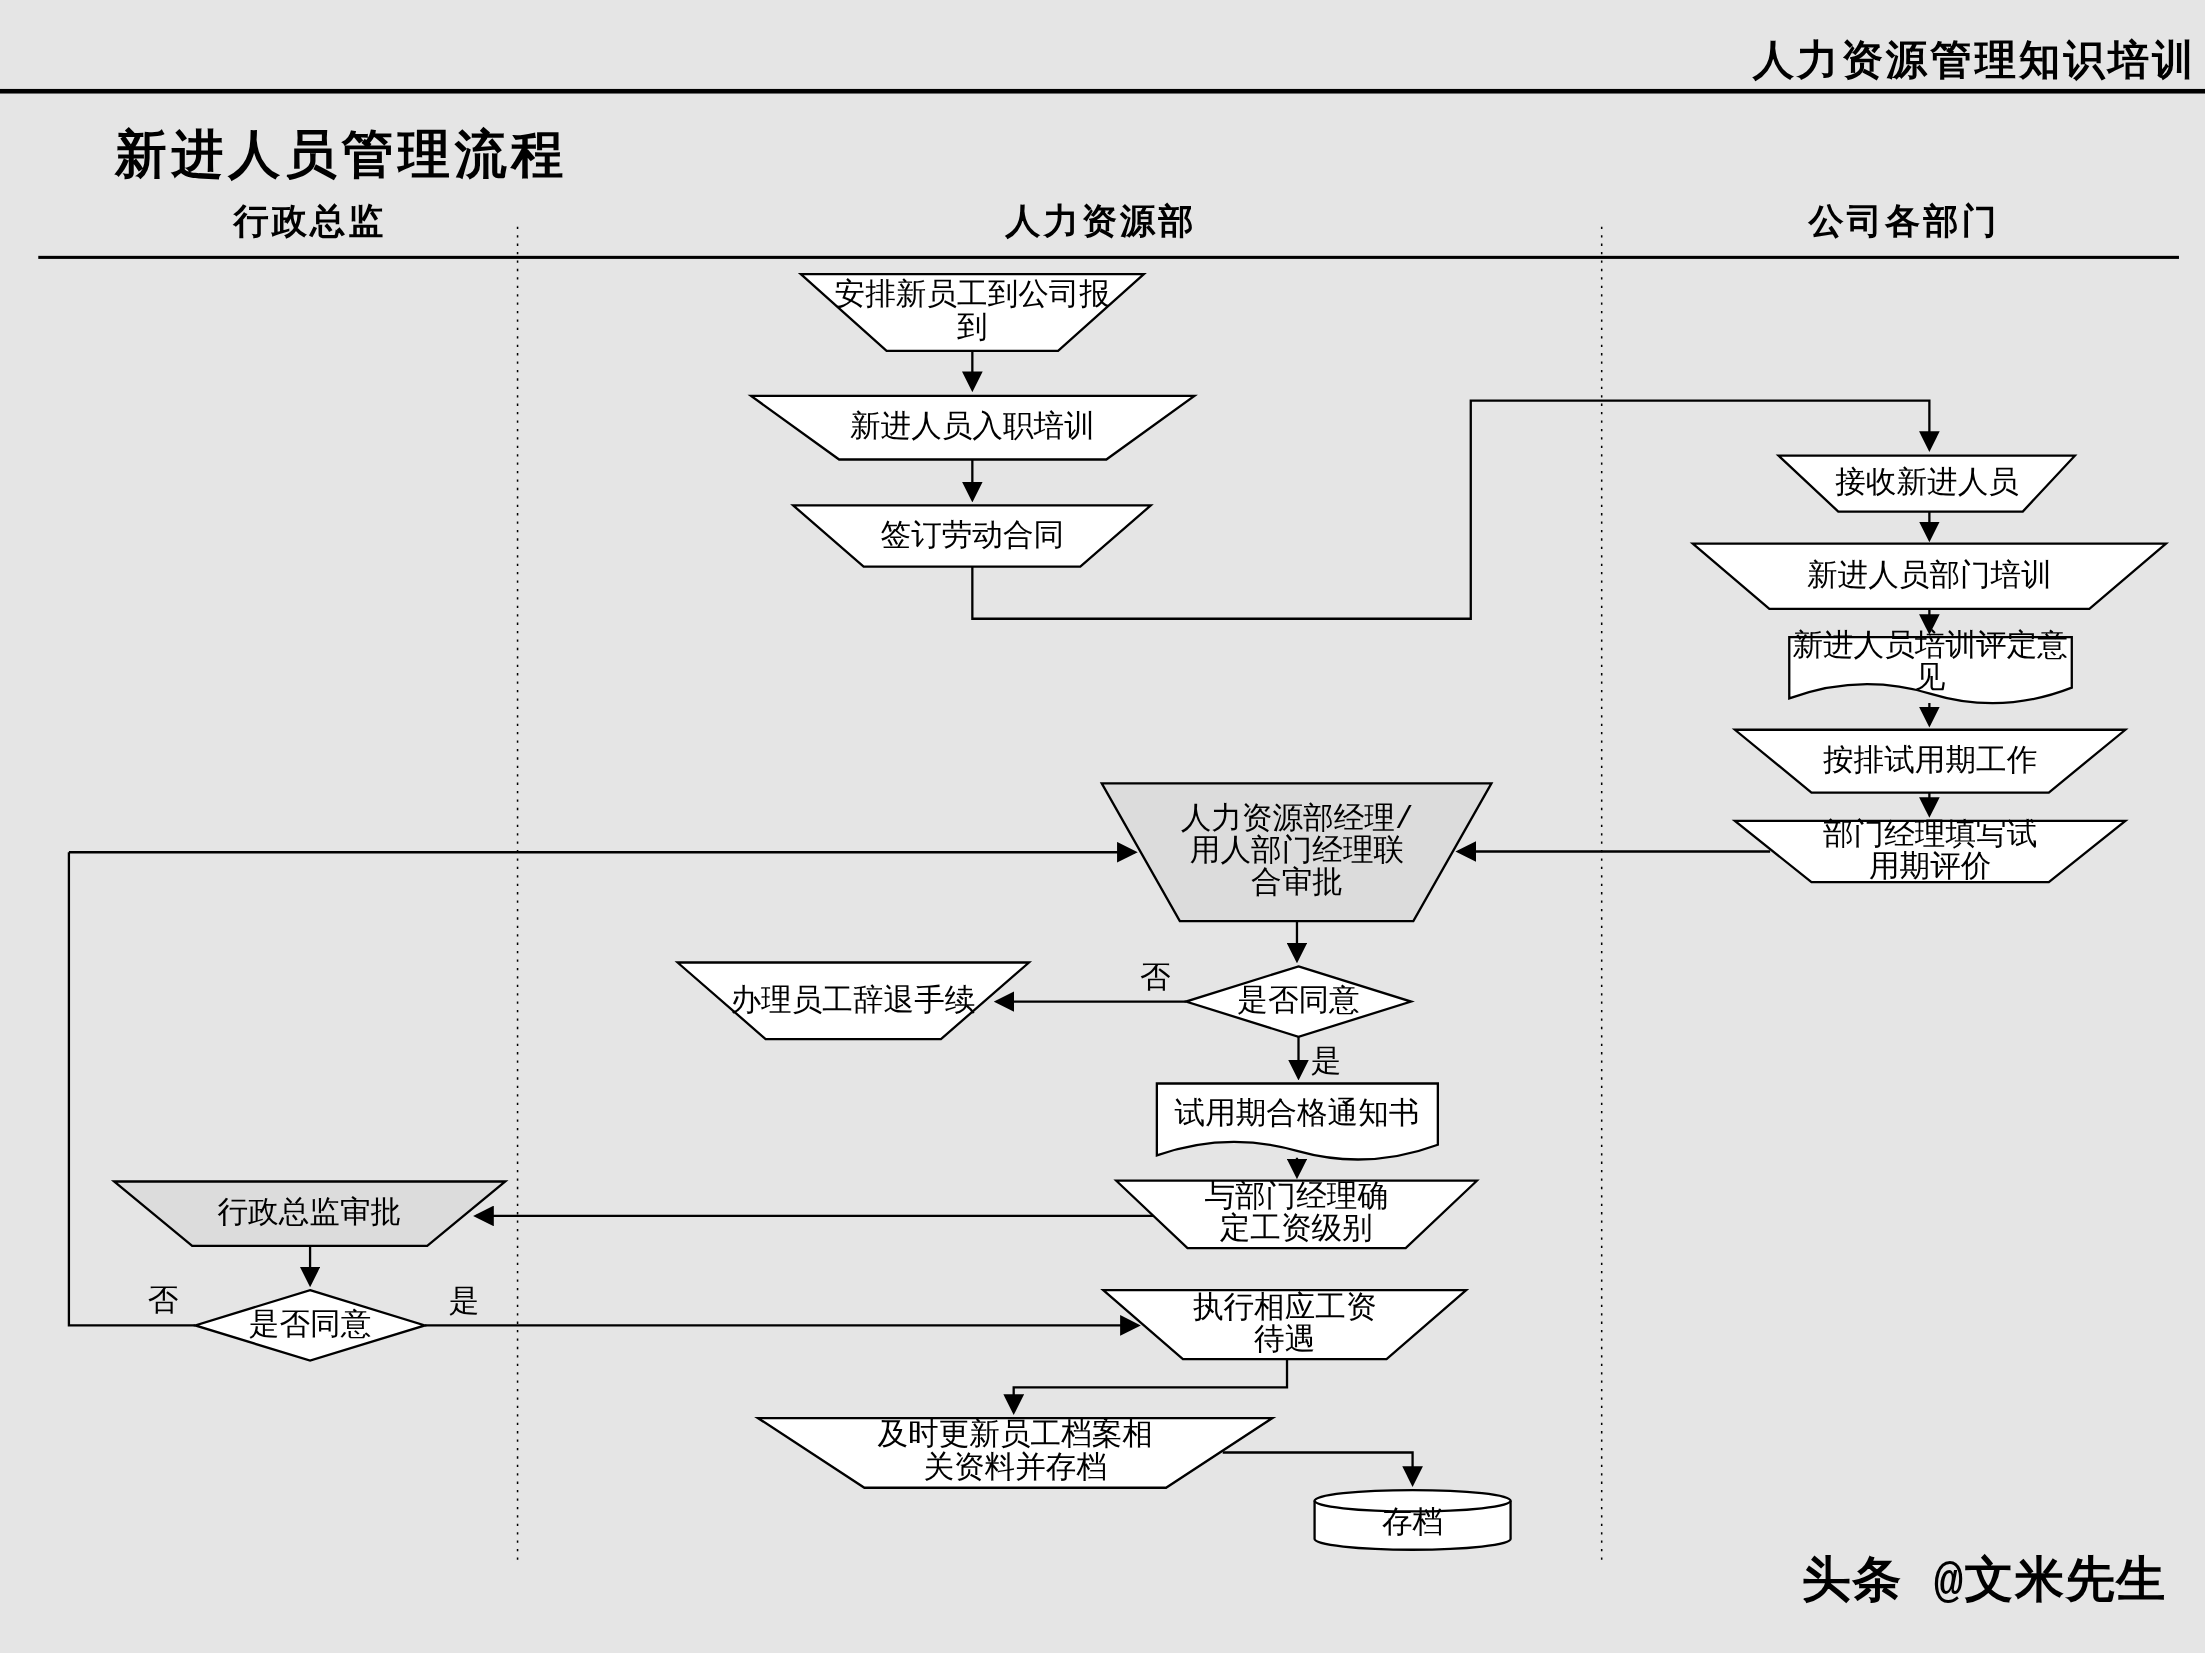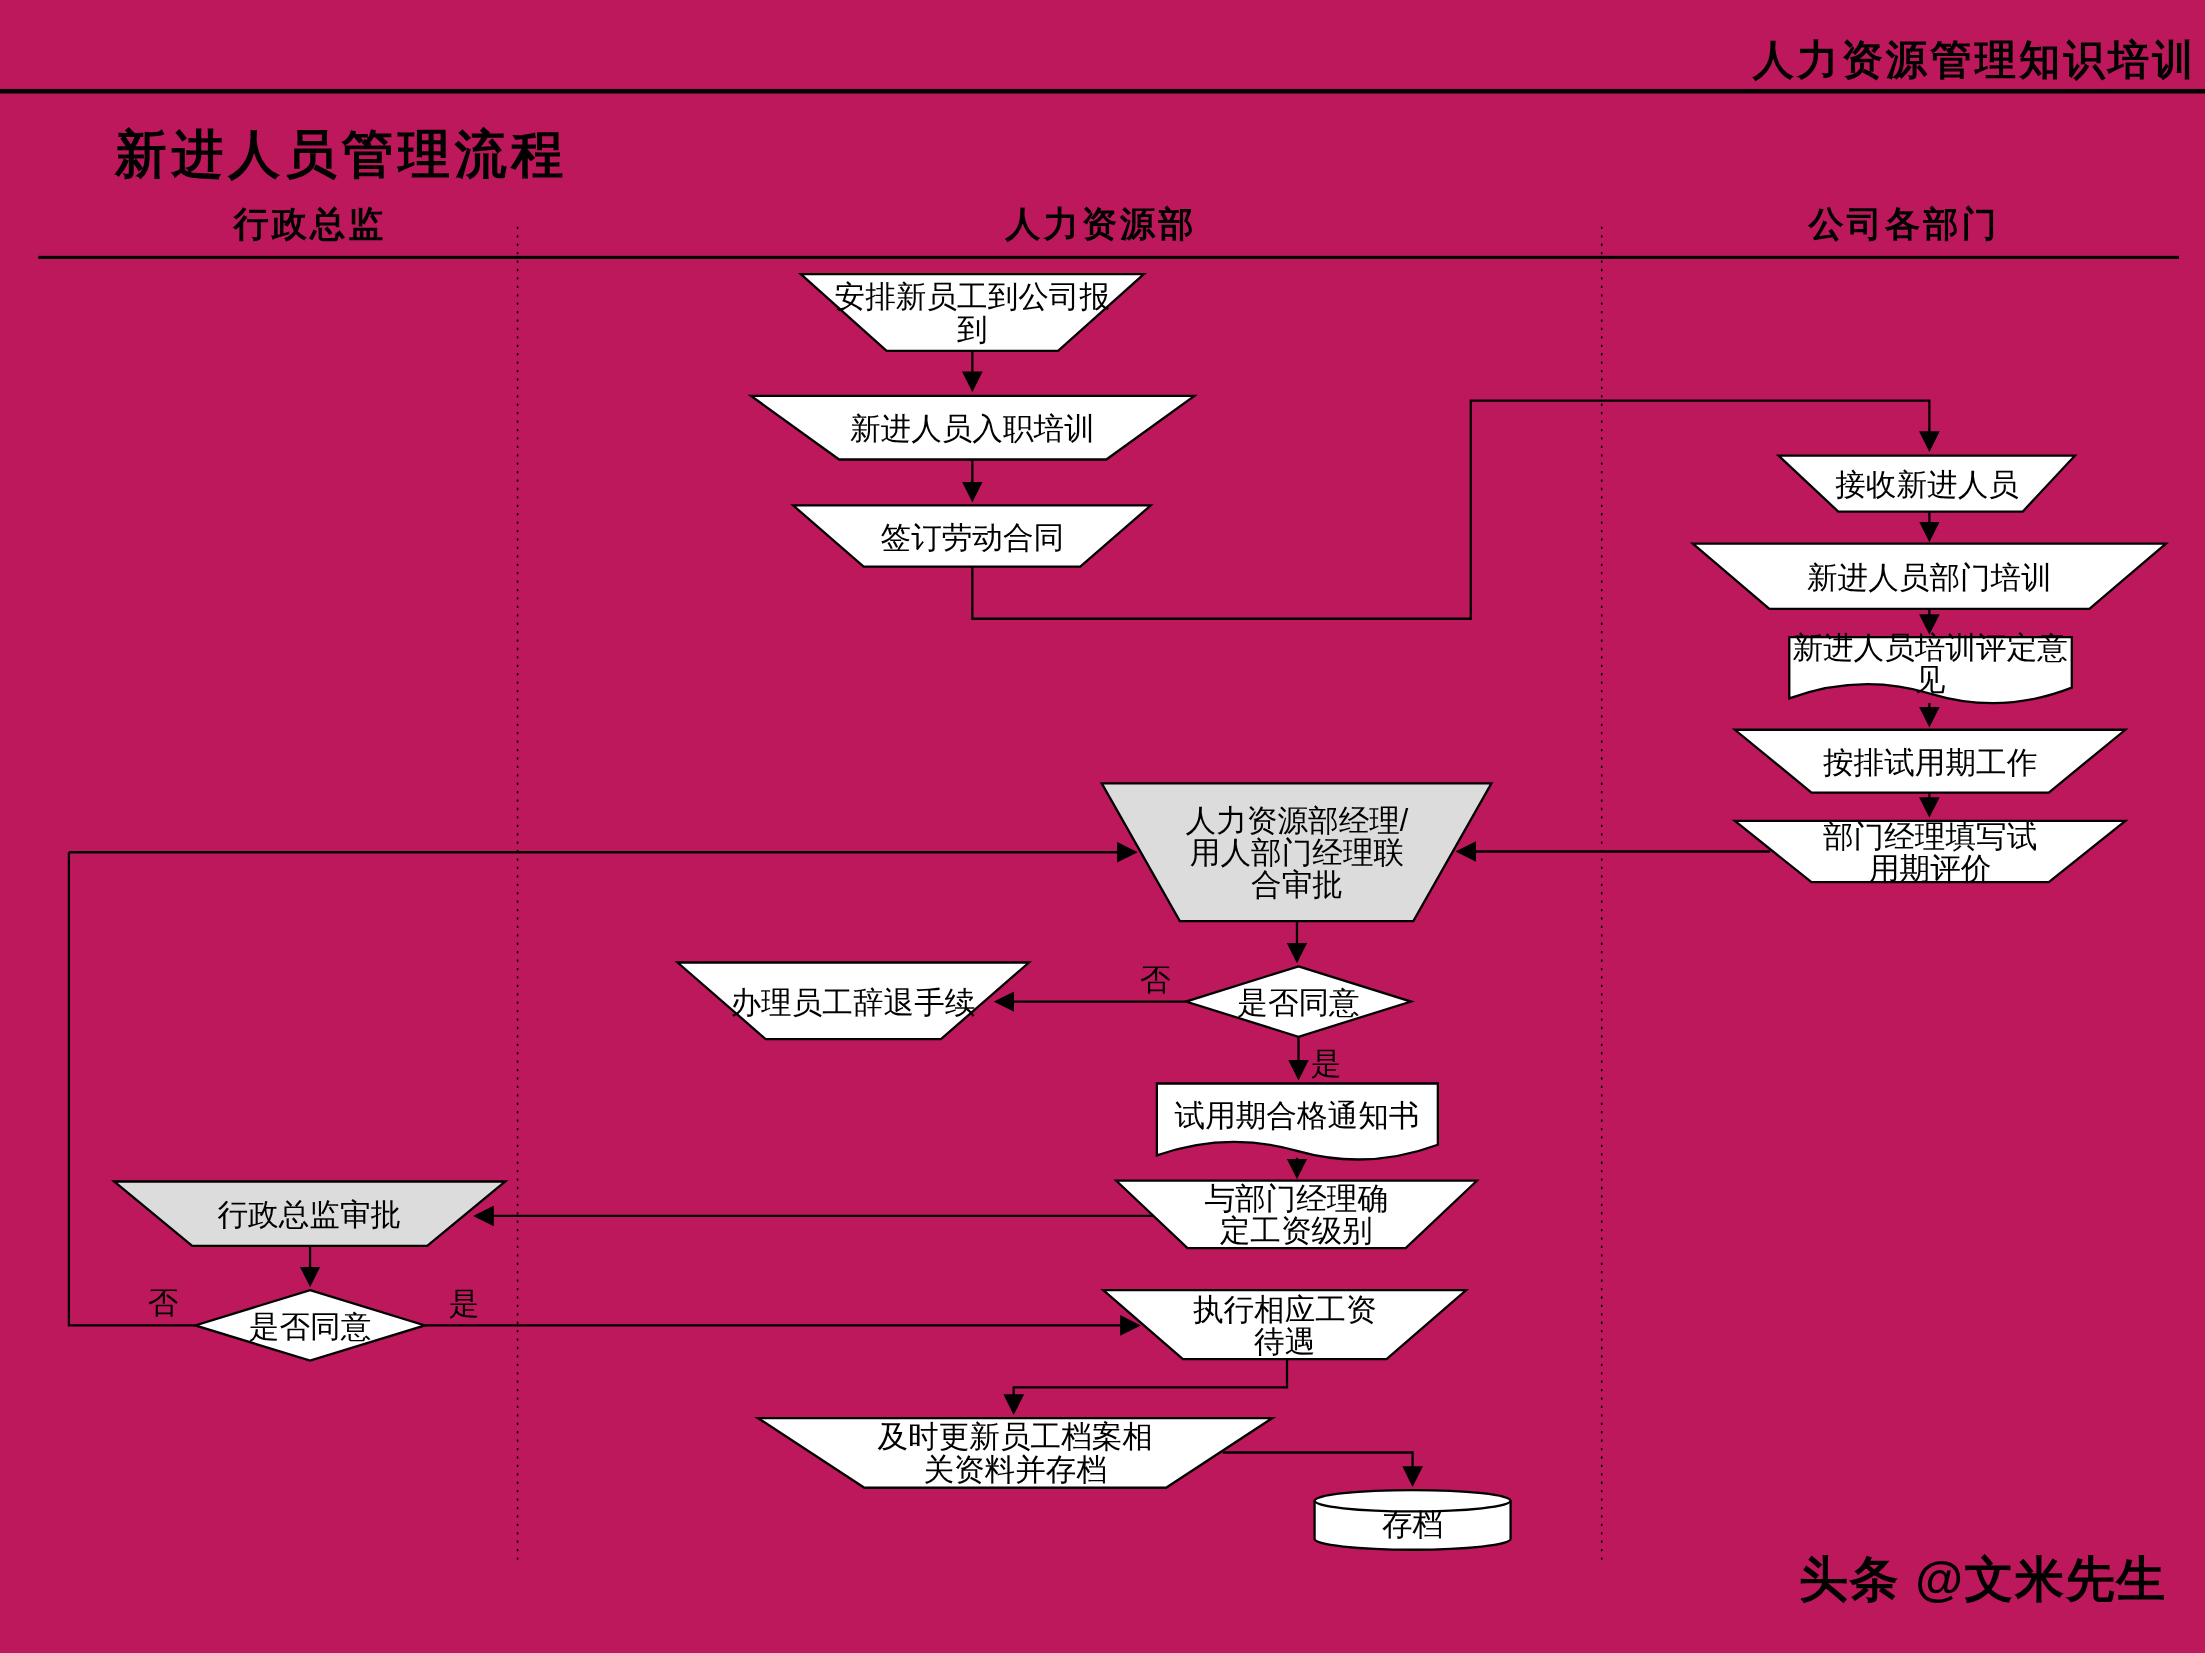--- a/index.html
+++ b/index.html
@@ -1,17 +1,17 @@
 <!DOCTYPE html>
 <html style="font-size:12.3px"><head>
 <meta charset="utf-8">
 <style>
   html,body{margin:0;padding:0;background:#ffffff;}
-  .page{position:relative;width:2205px;height:1654px;background:#be185d;
-        font-family:Liberation Sans, sans-serif;overflow:hidden;}
+  .page{position:relative;width:2205px;height:1654px;background:#e5e5e5;
+        font-family:Liberation Mono, monospace;overflow:hidden;}
   svg{display:block;}
   .shape{fill:#ffffff;stroke:#000000;stroke-width:3;}
   .shaded{fill:#dcdcdc;}
   .conn{fill:none;stroke:#000000;stroke-width:3;}
   .dash{fill:none;stroke:#000000;stroke-width:2;stroke-dasharray:3 8;}
   .rule{fill:#000000;}
   text{fill:#000000;}
   .ct{text-anchor:middle;dominant-baseline:central;}
   .node{font-size:40px;}
   .lbl{font-size:40px;}

